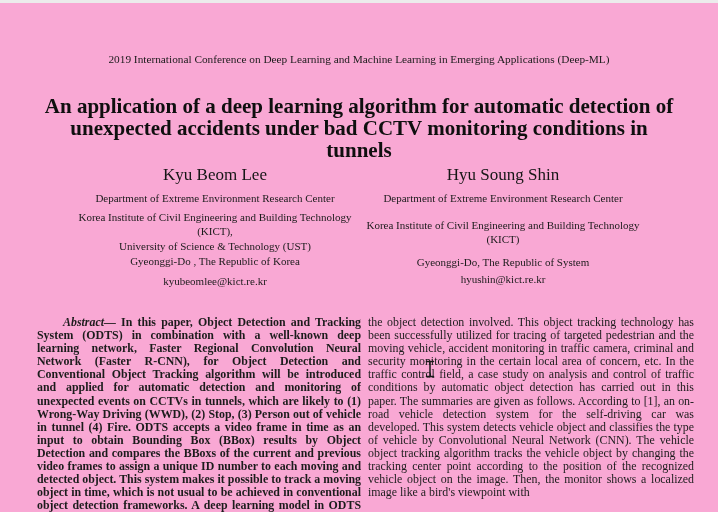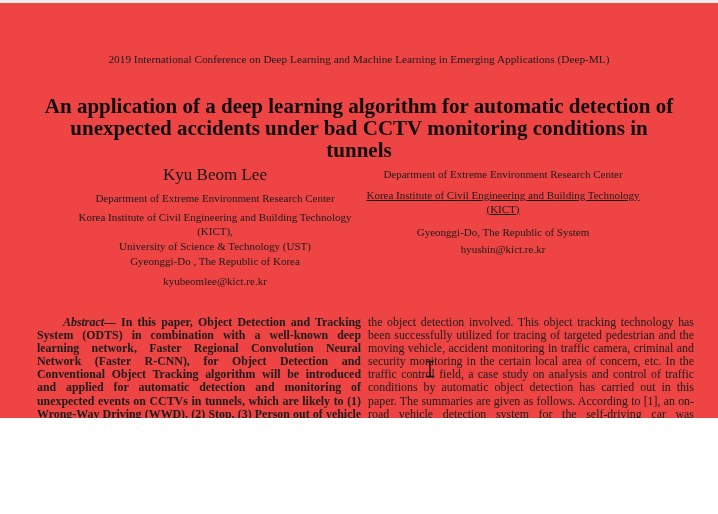--- a/index.html
+++ b/index.html
@@ -3,22 +3,22 @@
 <meta charset="utf-8">
 <style>
   html, body {
     margin: 0;
     padding: 0;
     background: #ffffff;
   }
   .page {
     position: relative;
     width: 718px;
-    height: 418px;
-    background: #ef4444;
+    height: 512px;
+    background: #f9a8d4;
     overflow: hidden;
     font-family: "Liberation Serif", "DejaVu Serif", serif;
     color: #1d1d1d;
   }
   .top-strip {
     position: absolute;
     top: 0; left: 0;
     width: 718px;
     height: 3px;
     background: #ececec;
@@ -71,21 +71,21 @@
     color: #1b1b1b;
   }
   .aff-inst {
     max-width: 280px;
     margin-left: auto;
     margin-right: auto;
   }
   .author-left  .aff-inst { margin-top: 4px; }
   .author-left  .aff-city { margin-top: 1px; }
   .author-left  .email    { margin-top: 5px; }
-  .author-right .aff-inst { margin-top: 6px; text-decoration: underline; }
+  .author-right .aff-inst { margin-top: 12px; }
   .author-right .aff-city { margin-top: 8px; }
   .author-right .email    { margin-top: 3px; }
   .body-col {
     position: absolute;
     top: 316px;
     height: 198px;
     overflow: hidden;
     text-align: justify;
     font-size: 11.9px;
     line-height: 13.1px;
@@ -130,20 +130,21 @@
     <div class="author author-left">
       <div class="author-name">Kyu Beom Lee</div>
       <div class="aff aff-dept">Department of Extreme Environment Research Center</div>
       <div class="aff aff-inst">Korea Institute of Civil Engineering and Building Technology (KICT),</div>
       <div class="aff aff-univ">University of Science &amp; Technology (UST)</div>
       <div class="aff aff-city">Gyeonggi-Do , The Republic of Korea</div>
       <div class="aff email">kyubeomlee@kict.re.kr</div>
     </div>
 
     <div class="author author-right">
+      <div class="author-name">Hyu Soung Shin</div>
       <div class="aff aff-dept">Department of Extreme Environment Research Center</div>
       <div class="aff aff-inst">Korea Institute of Civil Engineering and Building Technology (KICT)</div>
       <div class="aff aff-city">Gyeonggi-Do, The Republic of System</div>
       <div class="aff email">hyushin@kict.re.kr</div>
     </div>
 
   </div>
 
   <div class="body-col body-left">
     <span class="abstract-label">Abstract—</span><span> In this paper, Object Detection and Tracking System (ODTS) in combination with a well-known deep learning network, Faster Regional Convolution Neural Network (Faster R-CNN), for Object Detection and Conventional Object Tracking algorithm will be introduced and applied for automatic detection and monitoring of unexpected events on CCTVs in tunnels, which are likely to (1) Wrong-Way Driving (WWD), (2) Stop, (3) Person out of vehicle in tunnel (4) Fire. ODTS accepts a video frame in time as an input to obtain Bounding Box (BBox) results by Object Detection and compares the BBoxs of the current and previous video frames to assign a unique ID number to each moving and detected object. This system makes it possible to track a moving object in time, which is not usual to be achieved in conventional object detection frameworks. A deep learning model in ODTS was trained with a dataset of event images in tunnels to Average Precision (AP)</span>

